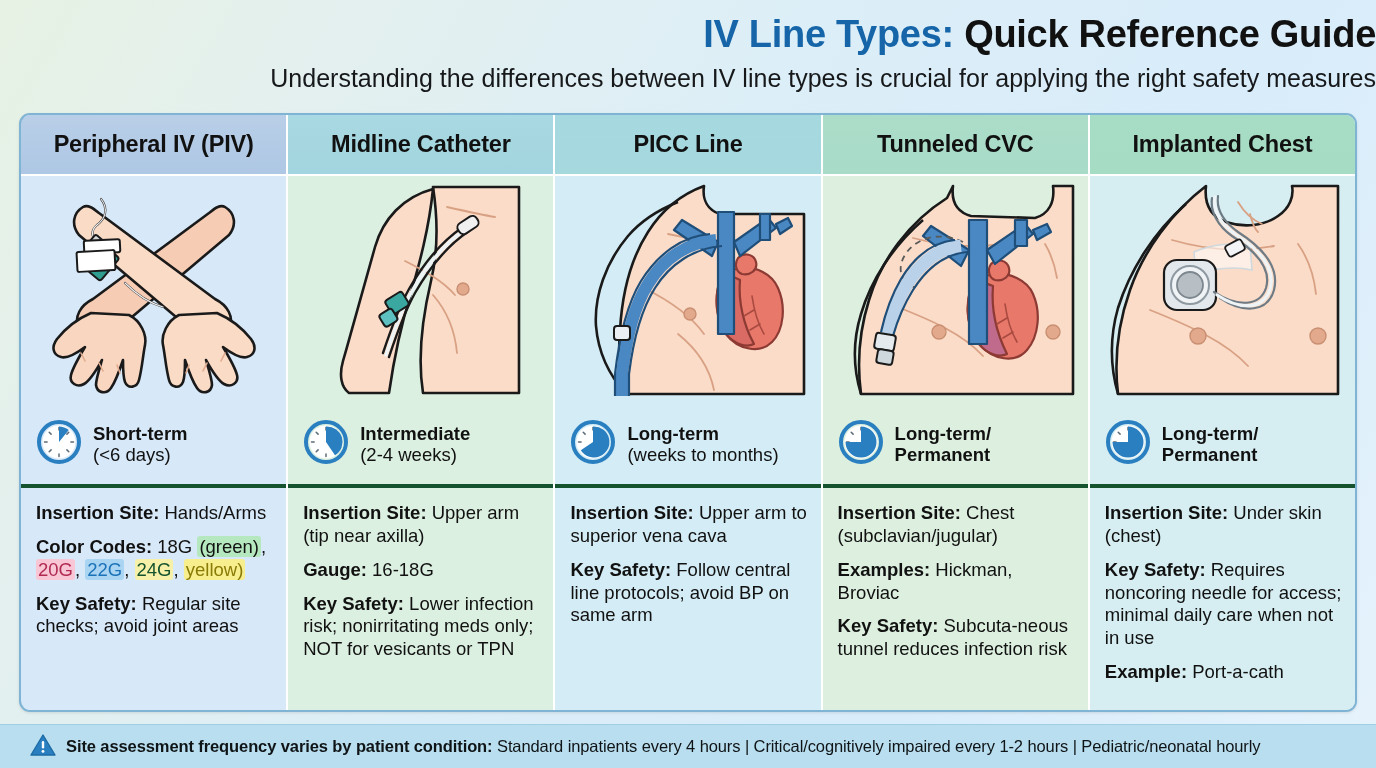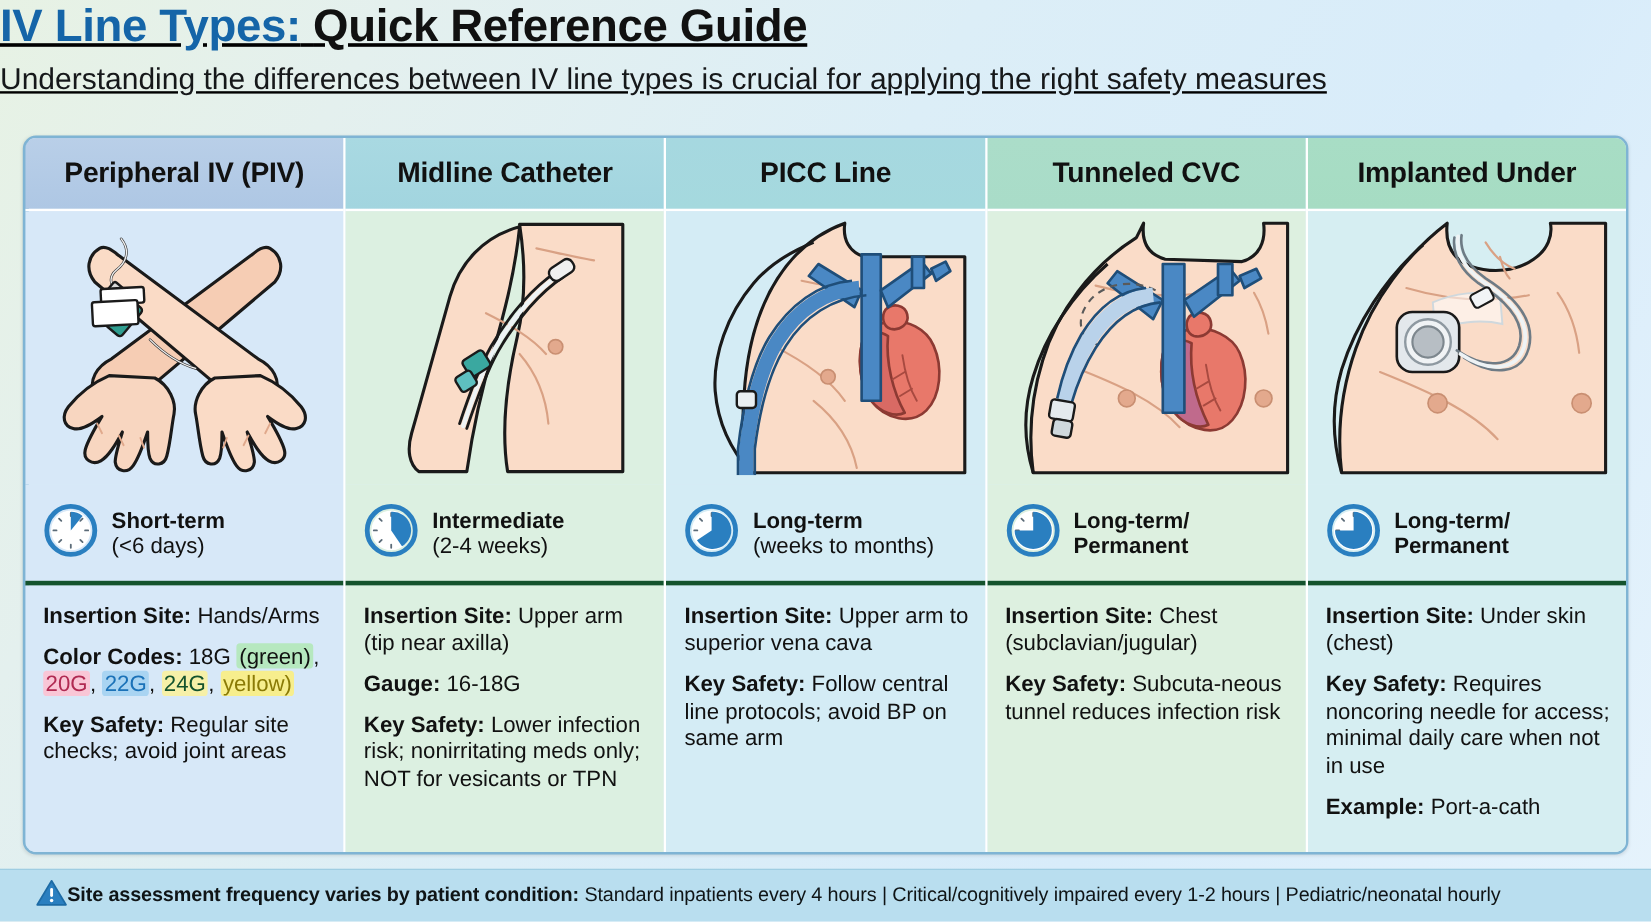--- a/index.html
+++ b/index.html
@@ -11,22 +11,22 @@
   }
 
   body {
     font-family: "Liberation Sans", sans-serif;
     background: linear-gradient(120deg, #e7f2e4 0%, #e4f0ee 18%, #dceef7 45%, #d8ecfa 72%, #e6f3fc 100%);
     position: relative;
   }
 
   
   #header {
-    text-align: left;
-    text-decoration: underline;
+    padding-top: 12px;
+    text-align: right;
   }
   #main-title {
     font-size: 38px;
     font-weight: bold;
     letter-spacing: -0.3px;
     line-height: 1.18;
     color: #111111;
   }
   #main-title .accent { color: #1565a8; }
   #subtitle {
@@ -159,20 +159,21 @@
   #footer {
     position: absolute;
     left: 0;
     bottom: 0;
     width: 1376px;
     height: 44px;
     background: #b9deef;
     display: flex;
     align-items: center;
     padding-left: 30px;
+    gap: 10px;
     border-top: 1px solid #9fcde2;
   }
   #footer-text {
     font-size: 16.5px;
     color: #0f1416;
     white-space: nowrap;
     letter-spacing: -0.1px;
   }
   #footer-text b { font-weight: bold; }
 </style>
@@ -529,28 +530,32 @@
           <span class="dur-primary">Permanent</span>
         </span>
       </div>
 
       <div class="detail-cell">
         <div class="detail-block">
           <b>Insertion Site:</b>
           <span>Chest (subclavian/jugular)</span>
         </div>
         <div class="detail-block">
+          <b>Examples:</b>
+          <span>Hickman, Broviac</span>
+        </div>
+        <div class="detail-block">
           <b>Key Safety:</b>
           <span>Subcuta-neous tunnel reduces infection risk</span>
         </div>
       </div>
     </div>
 
     <div class="col">
-      <div class="col-head">Implanted Under</div>
+      <div class="col-head">Implanted Chest</div>
 
       <div class="illo-cell">
         <svg width="240" height="212" viewBox="0 0 240 212">
           <g stroke="#1a1a1a" stroke-width="2.6" stroke-linejoin="round" fill="#fadcc8">
             <path d="M104 2 C102 20 108 32 124 38 C142 44 162 42 176 32 C188 24 192 12 190 2
                      L236 2 L236 210 L16 210 C12 176 16 140 28 106 C42 66 70 28 104 2 Z"></path>
             <path d="M16 210 C8 182 8 152 16 124 C28 86 52 48 84 20" fill="none"></path>
           </g>
           <g fill="none" stroke="#d9a184" stroke-width="1.8" stroke-linecap="round">
             <path d="M70 56 C104 66 140 68 172 62"></path>

